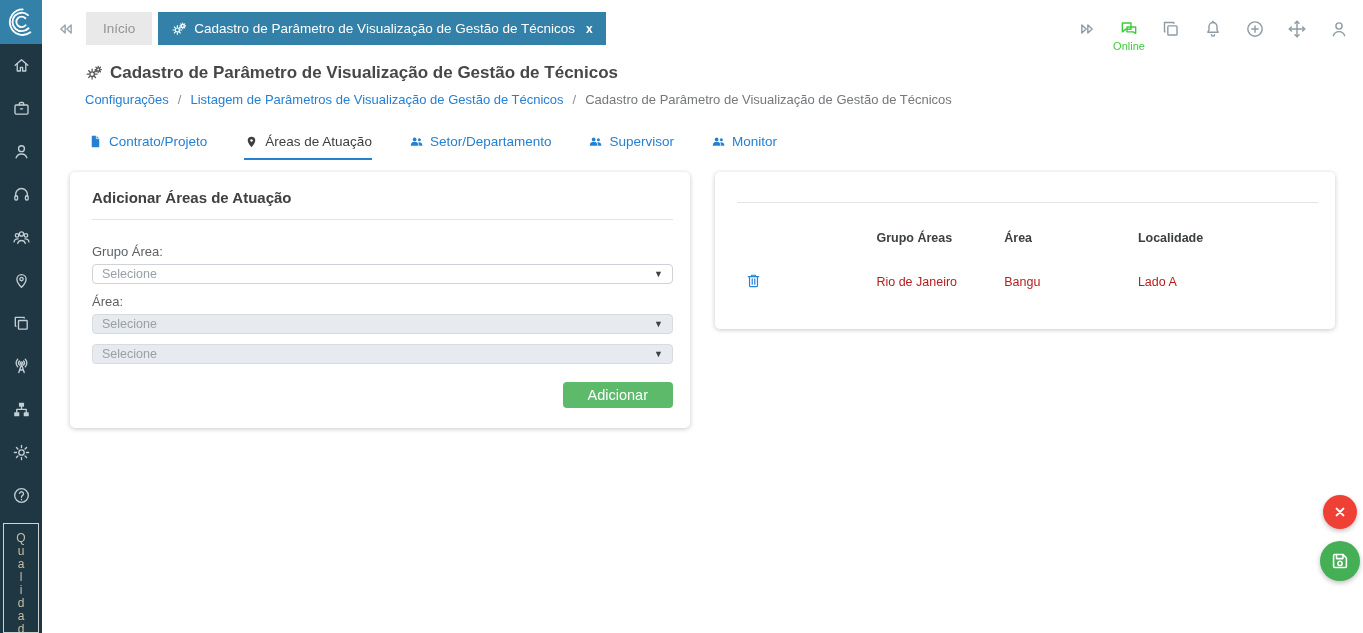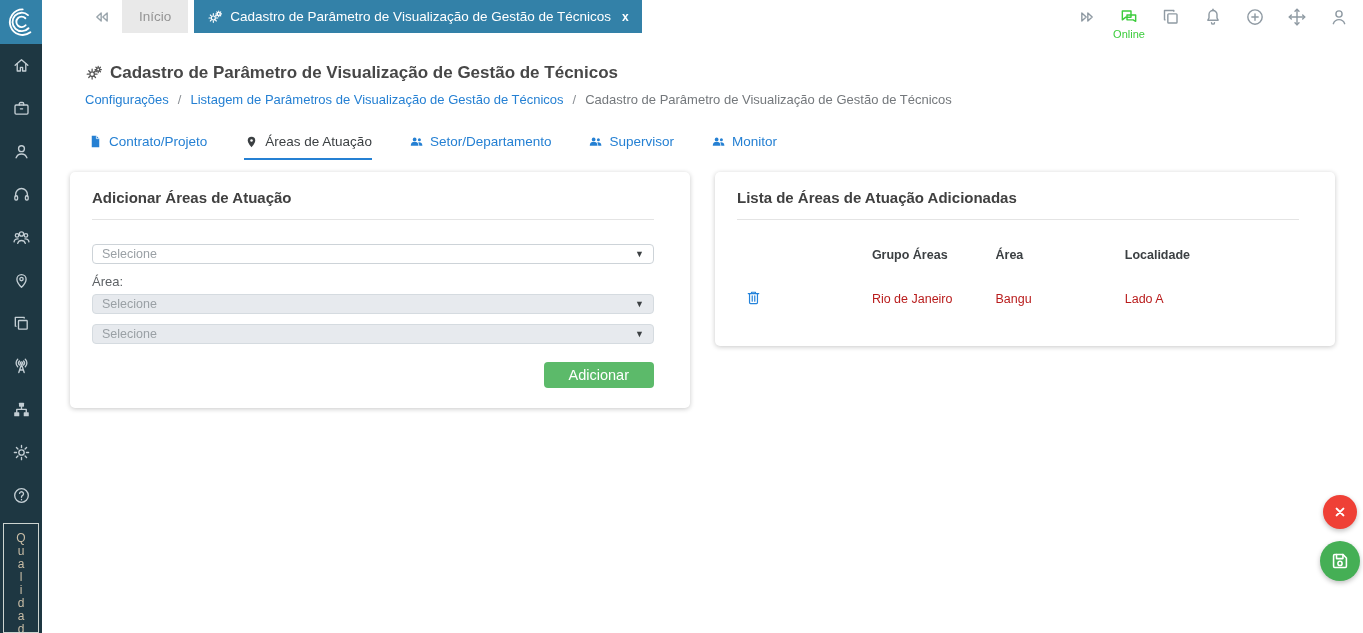--- a/index.html
+++ b/index.html
@@ -16,22 +16,22 @@
   .sidebar { position:fixed; left:0; top:44px; bottom:0; width:42px; background:#1e3742;
     display:flex; flex-direction:column; z-index:25; }
   .sb-item { height:43px; display:flex; align-items:center; justify-content:center;
     color:#c3ced4; cursor:pointer; flex:none; }
   .sb-item .icon { width:19px; height:19px; }
   .vertical-box { flex:1; margin:6px 3px 0 3px; border:1px solid #cdd4d0;
     overflow:hidden; display:flex; flex-direction:column; align-items:center; padding-top:8px; }
   .vertical-box span { display:block; font-size:12px; line-height:13px; color:#c9bda6; }
 
   
-  .topbar { position:fixed; left:42px; top:0; right:0; height:33px; background:#fff;
-    display:flex; align-items:stretch; z-index:20; overflow:visible;padding-left:36px; }
+  .topbar { position:fixed; left:42px; top:12px; right:0; height:33px; background:#fff;
+    display:flex; align-items:stretch; z-index:20; overflow:visible; }
   .tb-back { align-self:center; margin:0 10px 0 14px; width:20px; height:20px; color:#9aa5ac; cursor:pointer; }
   .wtab { display:flex; align-items:center; padding:0 17px; font-size:13.5px;
     background:#e9e9e9; color:#949494; cursor:pointer; margin-right:6px; }
   .wtab.active { background:#3381a8; color:#fff; gap:7px; padding:0 13px; }
   .wtab.active .icon { width:16px; height:16px; color:#fff; }
   .wtab-close { font-weight:bold; font-size:12px; margin-left:4px; cursor:pointer; }
   .tb-actions { margin-left:auto; display:flex; align-items:center; gap:22px; padding-right:14px; }
   .tb-action { position:relative; width:20px; height:20px; color:#8f9aa3; cursor:pointer; }
   .tb-action .icon { width:20px; height:20px; }
   .tb-action.online { color:#3ccc3c; }
@@ -50,21 +50,21 @@
 
   .ctabs { margin:27px 0 0 46px; display:flex; gap:37px; }
   .ctab { display:flex; align-items:center; gap:6px; font-size:13.5px; color:#2580d3;
     padding-bottom:9px; border-bottom:2px solid transparent; cursor:pointer; }
   .ctab .icon { width:15px; height:15px; }
   .ctab.active { color:#3c4043; border-bottom-color:#2580d3; }
   .ctab.active .icon { color:#3b3f42; }
 
   .cards { margin:12px 0 0 28px; display:flex; gap:25px; align-items:flex-start; }
   .card { background:#fff; border-radius:5px; box-shadow:0 1px 5px rgba(0,0,0,.22);
-    width:620px; padding:17px 36px 20px 22px; }
+    width:620px; padding:17px 17px 20px 22px; }
   .card-title { font-size:15px; font-weight:bold; color:#404040; }
   .card-divider { border:none; border-top:1px solid #e4e4e4; margin-top:13px; }
 
   
   .form-area { margin-top:24px; }
   .field { margin-bottom:10px; }
   .field-label { font-size:13px; color:#5d6165; margin-bottom:5px; }
   .select { height:20px; border:1px solid #cdd3d8; border-radius:4px; background:#fff;
     display:flex; align-items:center; justify-content:space-between; padding:0 9px;
     font-size:12.5px; color:#9aa0a5; cursor:pointer; }
@@ -360,20 +360,21 @@
       </div>
     </nav>
 
   <section class="cards">
 
     <div class="card">
       <div class="card-title">Adicionar Áreas de Atuação</div>
       <hr class="card-divider">
       <div class="form-area">
           <div class="field">
+            <div class="field-label">Grupo Área:</div>
             <div class="select">
               <span>Selecione</span>
               <span class="select-arrow">▼</span>
             </div>
           </div>
           <div class="field">
             <div class="field-label">Área:</div>
             <div class="select disabled">
               <span>Selecione</span>
               <span class="select-arrow">▼</span>
@@ -385,21 +386,20 @@
               <span class="select-arrow">▼</span>
             </div>
           </div>
         </div>
       <div class="btn-row">
         <button class="btn-add">Adicionar</button>
       </div>
     </div>
 
     <div class="card">
-      <div class="card-title">Lista de Áreas de Atuação Adicionadas</div>
       <hr class="card-divider">
       <div class="table-wrap">
         <table>
           <thead>
               <tr>
                 <th class="c0"></th>
                 <th class="c1">Grupo Áreas</th>
                 <th class="c2">Área</th>
                 <th class="c3">Localidade</th>
               </tr>

